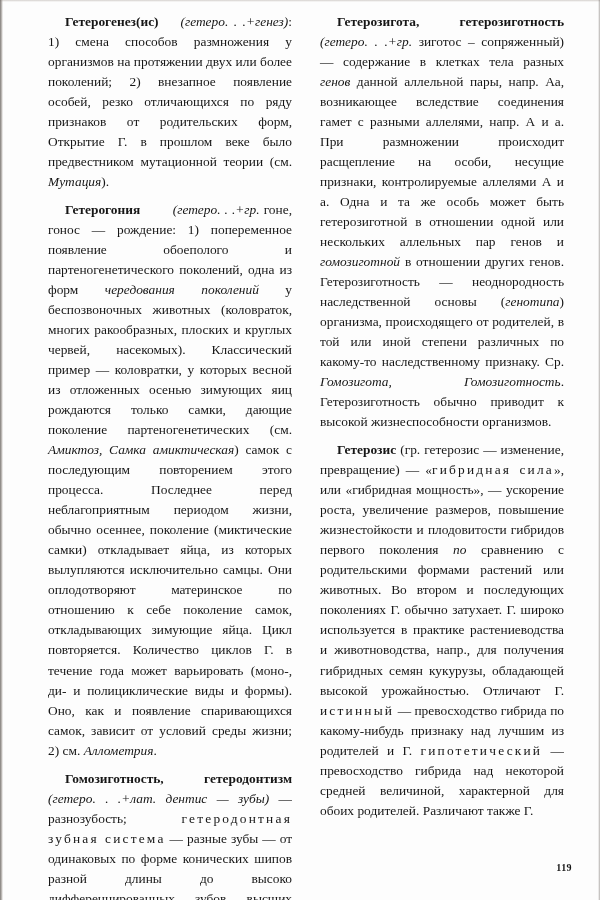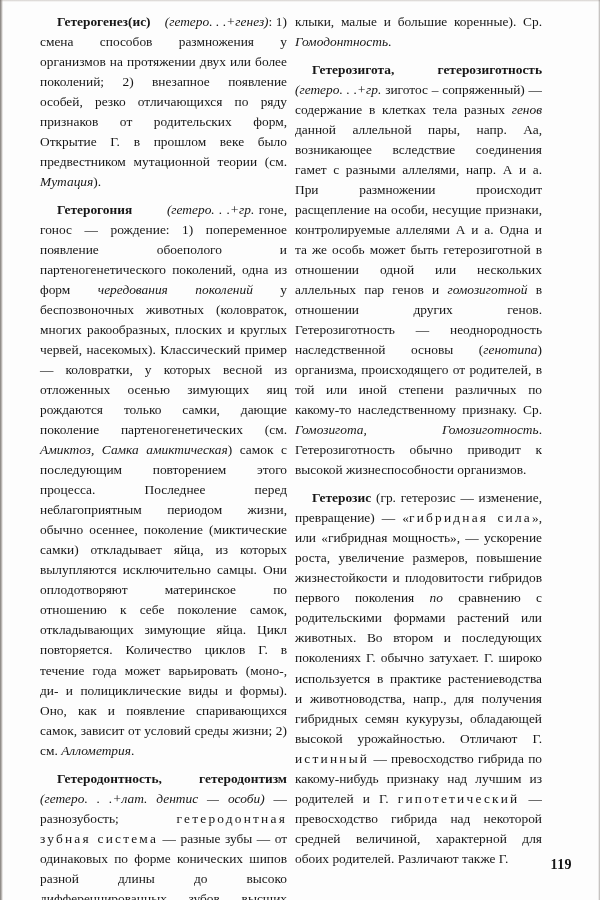--- a/index.html
+++ b/index.html
@@ -34,26 +34,26 @@
   #scan-edge-top {
     position: absolute;
     left: 0; top: 0;
     width: 600px; height: 2px;
     background: linear-gradient(to bottom, #b9b3ad 0%, rgba(255,255,255,0) 100%);
     opacity: .6;
   }
 
   #columns {
     position: absolute;
-    left: 40px;
+    left: 48px;
     top: 12px;
     width: 516px;
     height: 840px;
     display: flex;
-    gap: 8px;
+    gap: 28px;
   }
   .column {
     width: 247px;
   }
   .para {
     margin: 0;
     text-align: justify;
     text-justify: inter-word;
     font-size: 13.4px;
     line-height: 20.02px;
@@ -75,21 +75,21 @@
     letter-spacing: 2.2px;
   }
   .spaced-b {
     letter-spacing: 2.2px;
     font-weight: normal;
   }
   #page-number {
     position: absolute;
     right: 28px;
     bottom: 27px;
-    font-size: 14px;
+    font-size: 10px;
     font-weight: bold;
     letter-spacing: .4px;
   }
 </style>
 </head>
 <body>
 
 <div id="page">
 
   <div id="scan-edge-top"></div>
@@ -102,30 +102,27 @@
 
       <p class="para indent">
         <span class="hw">Гетерогенез(ис)</span><span>&nbsp;&nbsp;&nbsp;&nbsp;</span><span class="it">(гетеро. . .+генез)</span><span>: 1) смена способов размножения у организмов на протяжении двух или более поколений; 2) внезапное появление особей, резко отличающихся по ряду признаков от родительских форм, Открытие Г. в прошлом веке было предвестником мутационной теории (см. </span><span class="it">Мутация</span><span>).</span>
       </p>
 
       <p class="para indent">
         <span class="hw">Гетерогония</span><span>&nbsp;&nbsp;&nbsp;&nbsp;&nbsp;&nbsp;&nbsp;&nbsp;</span><span class="it">(гетеро. . .+гр.</span><span> гоне, гонос — рождение: 1) попеременное появление обоеполого и партеногенетического поколений, одна из форм </span><span class="it">чередования поколений</span><span> у беспозвоночных животных (коловраток, многих ракообразных, плоских и круглых червей, насекомых). Классический пример — коловратки, у которых весной из отложенных осенью зимующих яиц рождаются только самки, дающие поколение партеногенетических (см. </span><span class="it">Амиктоз, Самка амиктическая</span><span>) самок с последующим повторением этого процесса. Последнее перед неблагоприятным периодом жизни, обычно осеннее, поколение (миктические самки) откладывает яйца, из которых вылупляются исключительно самцы. Они оплодотворяют материнское по отношению к себе поколение самок, откладывающих зимующие яйца. Цикл повторяется. Количество циклов Г. в течение года может варьировать (моно-, ди- и полициклические виды и формы). Оно, как и появление спаривающихся самок, зависит от условий среды жизни; 2) см. </span><span class="it">Аллометрия</span><span>.</span>
       </p>
 
       <p class="para indent">
-        <span class="hw">Гетеродонтность, гетеродонтизм</span><span> </span><span class="it">(гетеро. . .+лат. дентис — особи)</span><span> — разнозубость; </span><span class="spaced">гетеродонтная зубная система</span><span> — разные зубы — от одинаковых по форме конических шипов разной длины до высоко дифференцированных зубов высших млекопитающих, включая человека (резцы,</span>
+        <span class="hw">Гомозиготность, гетеродонтизм</span><span> </span><span class="it">(гетеро. . .+лат. дентис — зубы)</span><span> — разнозубость; </span><span class="spaced">гетеродонтная зубная система</span><span> — разные зубы — от одинаковых по форме конических шипов разной длины до высоко дифференцированных зубов высших млекопитающих, включая человека (резцы,</span>
       </p>
 
     </div>
 
     <div class="column">
 
-      <p class="para">
-        <span> клыки, малые и большие коренные). Ср. </span><span class="it">Гомодонтность</span><span>.</span>
-      </p>
 
       <p class="para indent">
         <span class="hw">Гетерозигота, гетерозиготность</span><span> </span><span class="it">(гетеро. . .+гр.</span><span> зиготос – сопряженный) — содержание в клетках тела разных </span><span class="it">генов</span><span> данной аллельной пары, напр. Аа, возникающее вследствие соединения гамет с разными аллелями, напр. А и а. При размножении происходит расщепление на особи, несущие признаки, контролируемые аллелями А и а. Одна и та же особь может быть гетерозиготной в отношении одной или нескольких аллельных пар генов и </span><span class="it">гомозиготной</span><span> в отношении других генов. Гетерозиготность — неоднородность наследственной основы (</span><span class="it">генотипа</span><span>) организма, происходящего от родителей, в той или иной степени различных по какому-то наследственному признаку. Ср. </span><span class="it">Гомозигота, Гомозиготность</span><span>. Гетерозиготность обычно приводит к высокой жизнеспособности организмов.</span>
       </p>
 
       <p class="para indent">
         <span class="hw">Гетерозис</span><span> </span><span>(гр. гетерозис — изменение, превращение)</span><span> — «</span><span class="spaced-b">гибридная сила</span><span>», или «гибридная мощность», — ускорение роста, увеличение размеров, повышение жизнестойкости и плодовитости гибридов первого поколения </span><span class="it">по</span><span> сравнению с родительскими формами растений или животных. Во втором и последующих поколениях Г. обычно затухает. Г. широко используется в практике растениеводства и животноводства, напр., для получения гибридных семян кукурузы, обладающей высокой урожайностью. Отличают Г. </span><span class="spaced">истинный</span><span> — превосходство гибрида по какому-нибудь признаку над лучшим из родителей и Г. </span><span class="spaced">гипотетический</span><span> — превосходство гибрида над некоторой средней величиной, характерной для обоих родителей. Различают также Г.</span>
       </p>
 
     </div>

